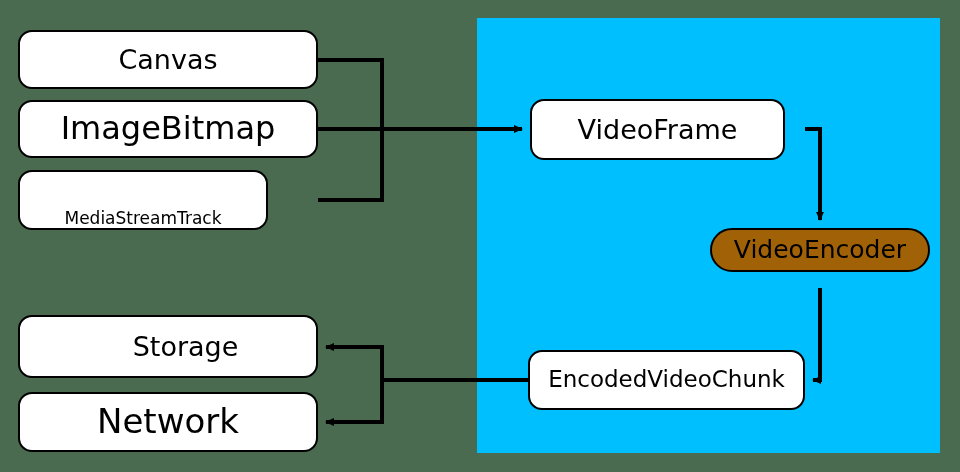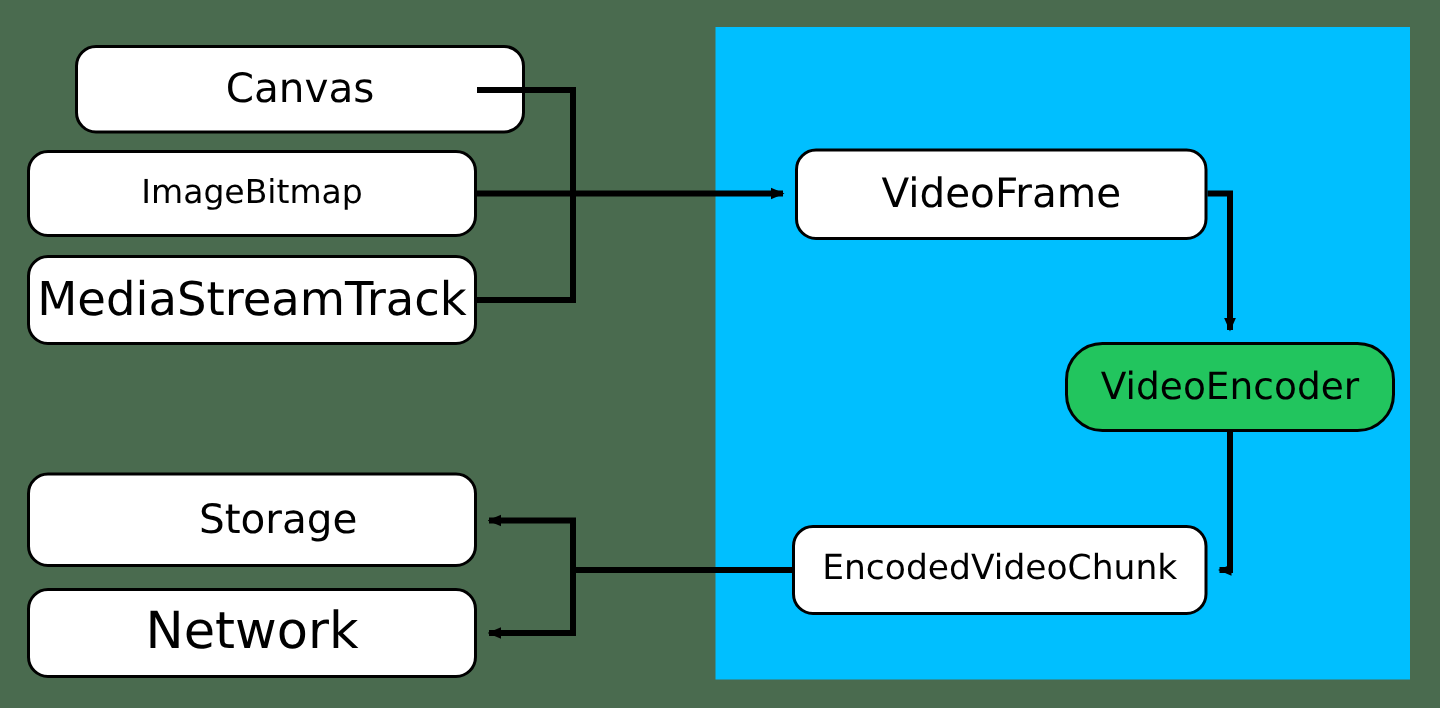--- a/index.html
+++ b/index.html
@@ -79,45 +79,45 @@
 
     <path d="M820,288 L820,380 L813,380" fill="none" stroke="#000000" stroke-width="4" marker-end="url(#arrowhead)"></path>
 
     <path d="M528,380 L382,380" fill="none" stroke="#000000" stroke-width="4"></path>
 
     <path d="M382,380 L382,347 L326,347" fill="none" stroke="#000000" stroke-width="4" marker-end="url(#arrowhead)"></path>
 
     <path d="M382,380 L382,422 L326,422" fill="none" stroke="#000000" stroke-width="4" marker-end="url(#arrowhead)"></path>
   </svg>
 
-  <div class="node" style="left:18px; top:30px; width:300px; height:59px; font-size:27px;margin-left:32px;">
+  <div class="node" style="left:18px; top:30px; width:300px; height:59px; font-size:27px;">
     <span class="node-label">Canvas</span>
   </div>
 
-  <div class="node" style="left:18px; top:100px; width:300px; height:58px; font-size:22px;">
+  <div class="node" style="left:18px; top:100px; width:300px; height:58px; font-size:32px;">
     <span class="node-label">ImageBitmap</span>
   </div>
 
-  <div class="node" style="left:18px; top:170px; width:300px; height:60px; font-size:31px;">
+  <div class="node" style="left:18px; top:170px; width:250px; height:60px; font-size:17px;align-items:flex-end;">
     <span class="node-label">MediaStreamTrack</span>
   </div>
 
   <div class="node" style="left:18px; top:315px; width:300px; height:63px; font-size:27px;padding-left:35px;">
     <span class="node-label">Storage</span>
   </div>
 
   <div class="node" style="left:18px; top:392px; width:300px; height:60px; font-size:34px;">
     <span class="node-label">Network</span>
   </div>
 
-  <div class="node" style="left:530px; top:99px; width:275px; height:61px; font-size:27px;">
+  <div class="node" style="left:530px; top:99px; width:255px; height:61px; font-size:27px;">
     <span class="node-label">VideoFrame</span>
   </div>
 
-  <div class="node sharp" style="left:710px; top:228px; width:220px; height:60px; font-size:25px; background:#22c55e;border-radius:25px;">
+  <div class="node sharp" style="left:710px; top:228px; width:220px; height:44px; font-size:25px; background:#a16207;border-radius:25px;">
     <span class="node-label">VideoEncoder</span>
   </div>
 
   <div class="node" style="left:528px; top:350px; width:277px; height:60px; font-size:23px;text-align:center;">
     <span class="node-label">EncodedVideoChunk</span>
   </div>
 
 </div>
 
 </body></html>

